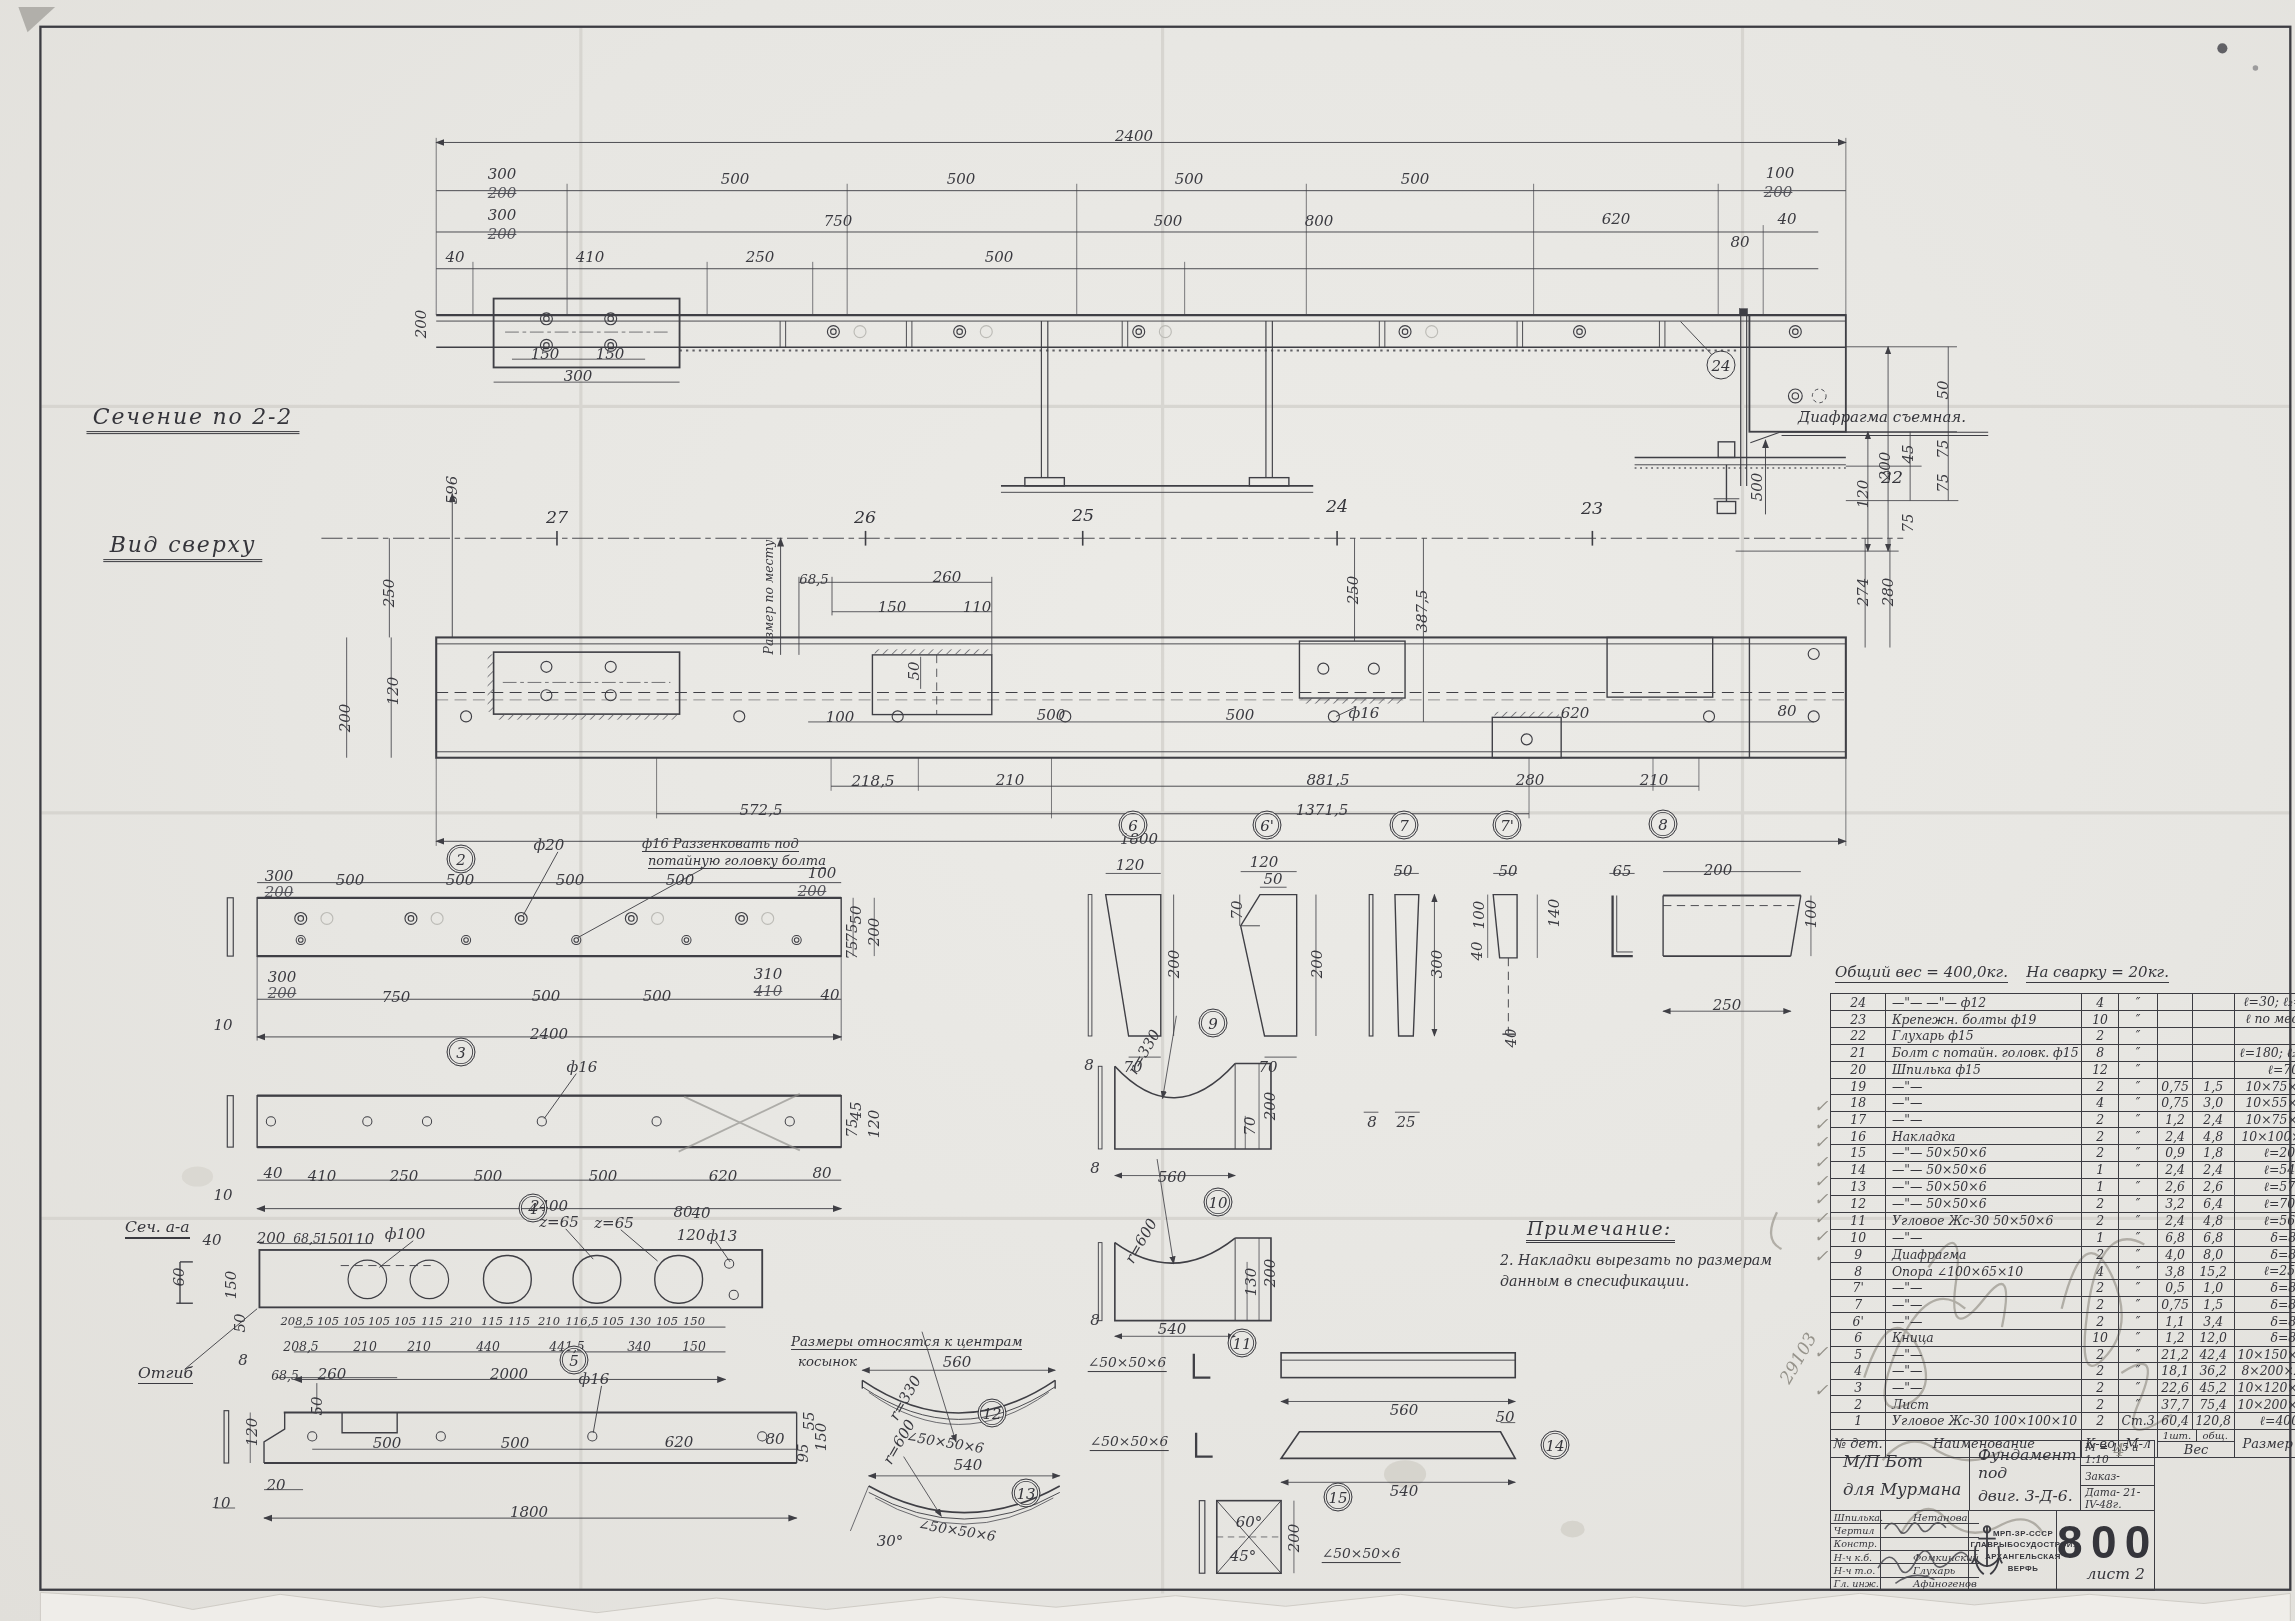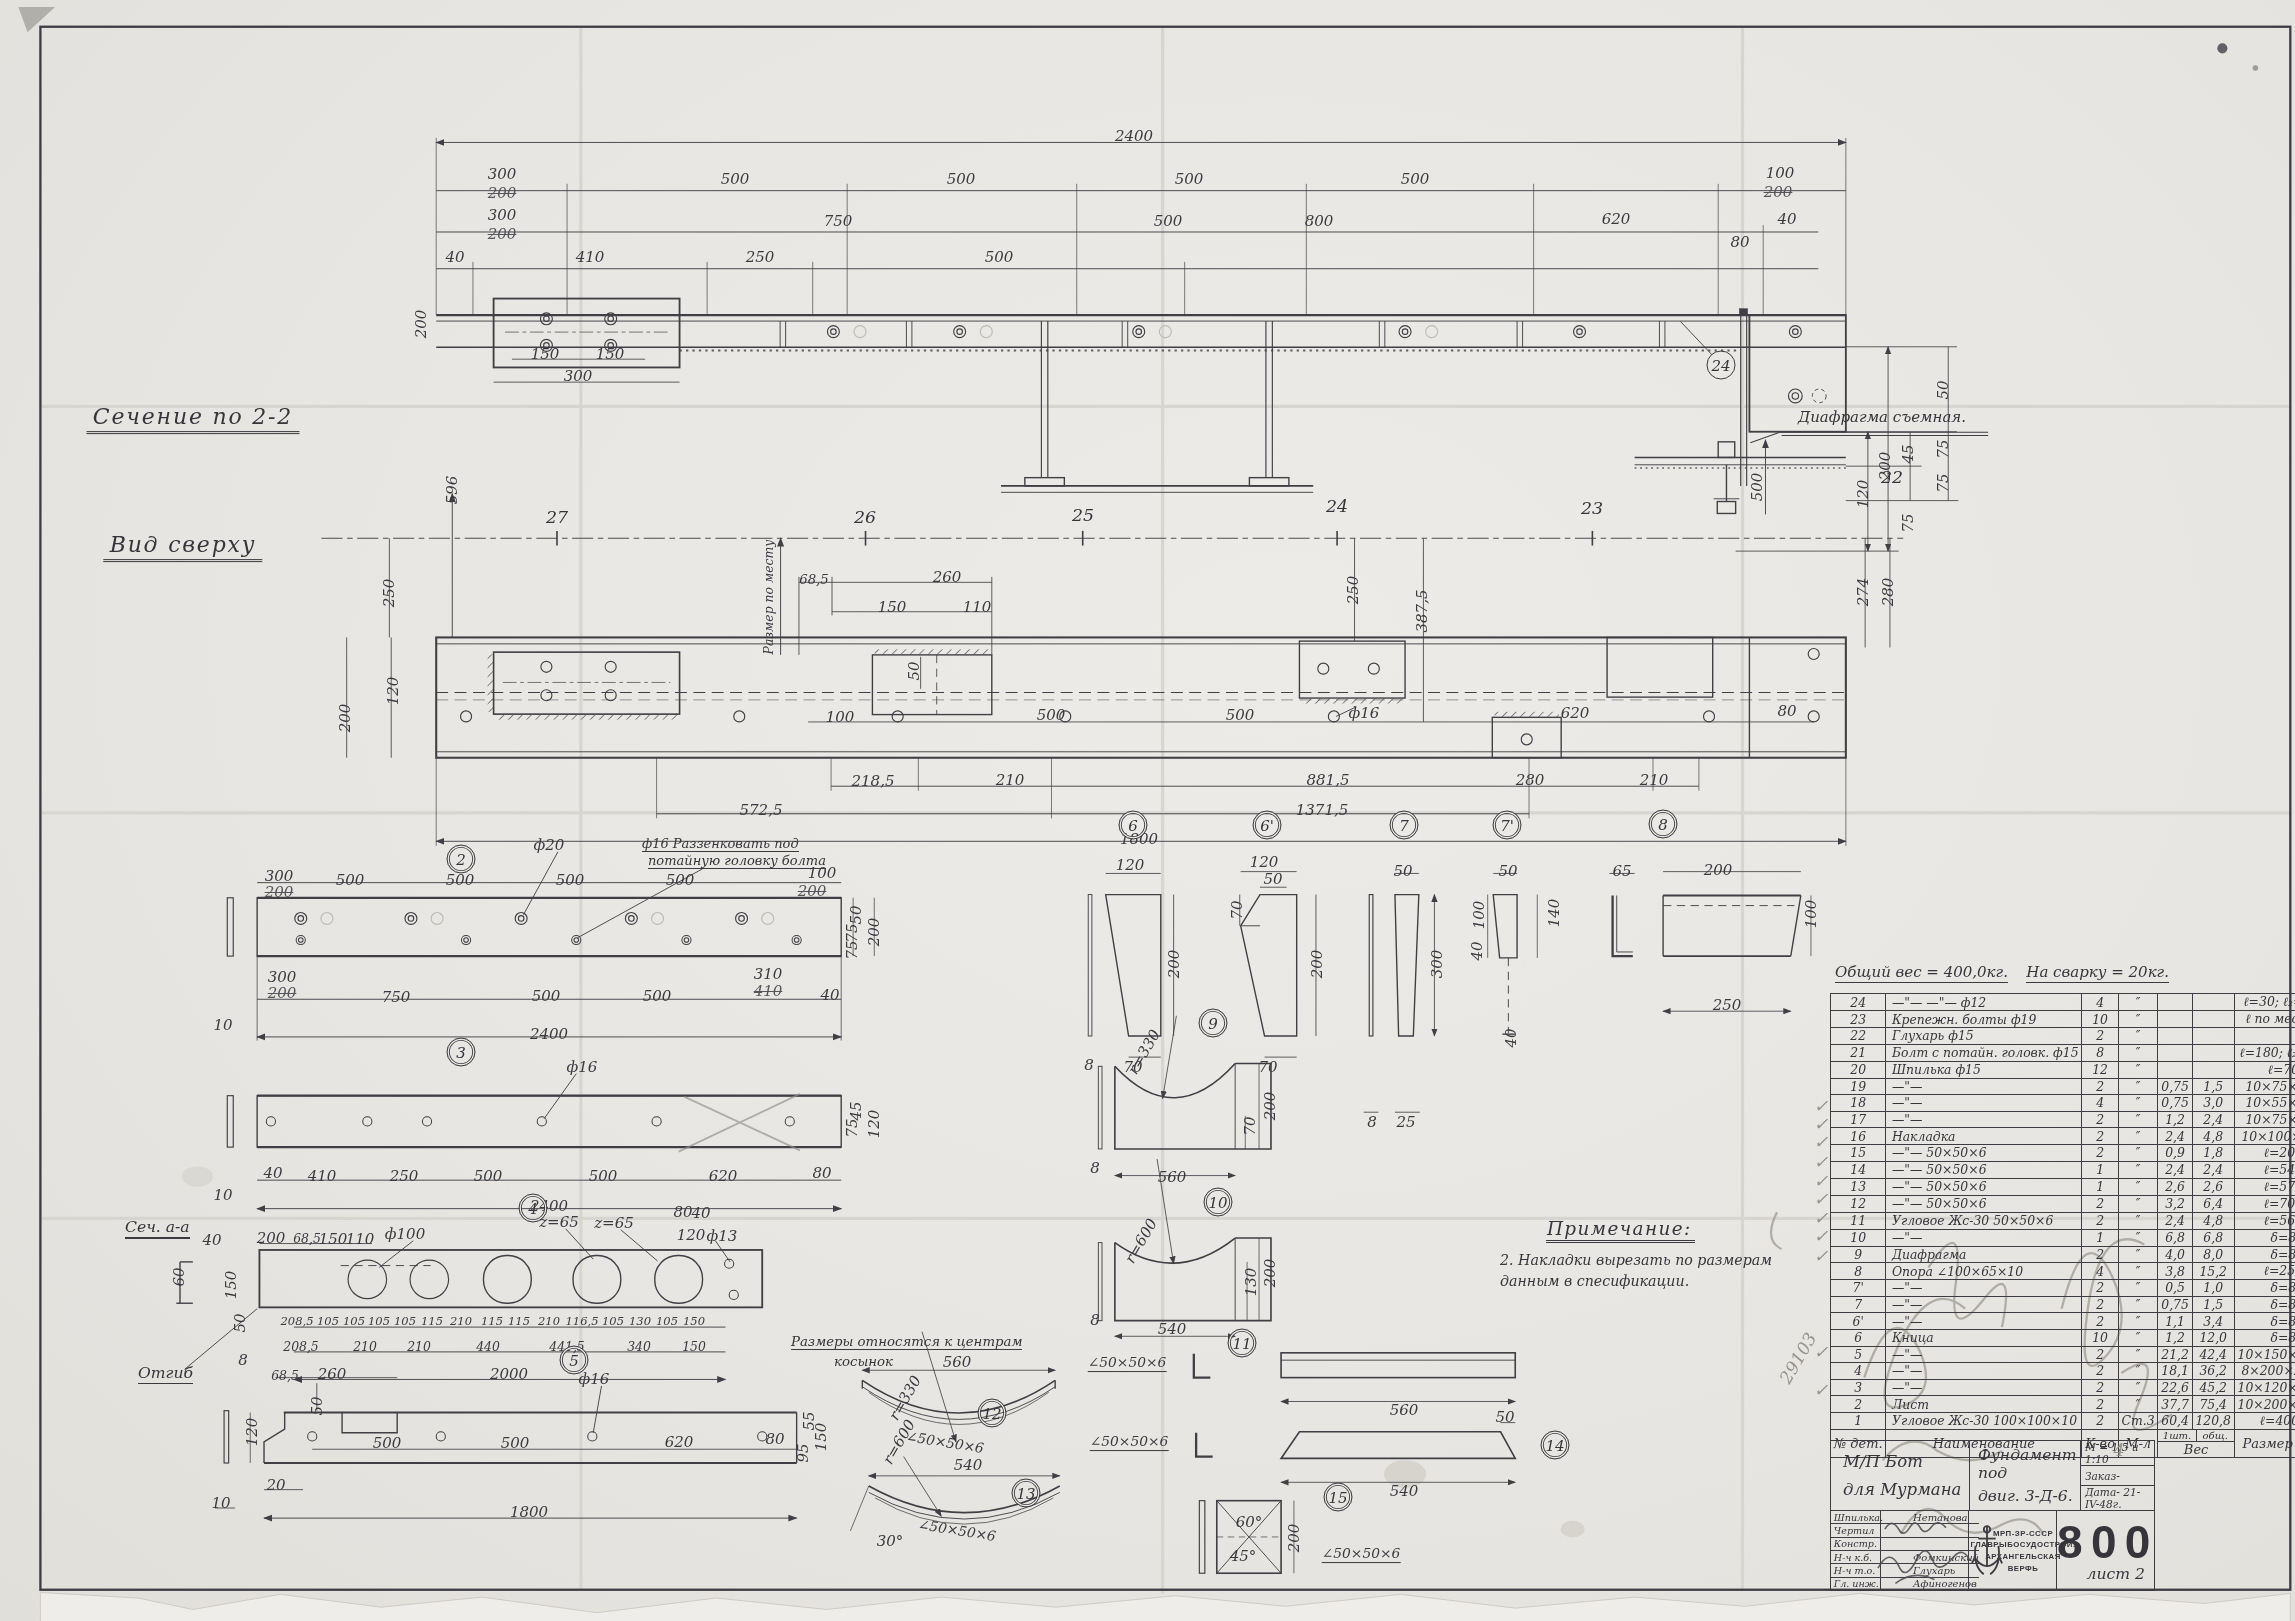--- a/index.html
+++ b/index.html
@@ -18,21 +18,21 @@
     display:flex;align-items:center;justify-content:center;font-style:italic;font-size:15px;
     transform:translate(-50%,-50%);background:transparent;color:#35353b;}
   .balloon.single{box-shadow:none;}
   .mark{position:absolute;font-style:italic;font-size:17.4px;transform:translate(-50%,-50%);}
   .htitle{position:absolute;font-style:italic;font-size:22px;letter-spacing:1.8px;
     border-bottom:3.2px double #3a3a40;padding:0 6.4px 1.8px 6.4px;transform:translate(-50%,-50%);white-space:nowrap;}
   .small-note{position:absolute;font-style:italic;font-size:13.3px;white-space:nowrap;}
   .u1{border-bottom:1.4px solid #3a3a40;}
   
   #notes{position:absolute;left:1500px;top:1218px;width:275px;font-style:italic;}
-  #notes .nt{font-size:18.4px;letter-spacing:1.4px;border-bottom:3.2px double #3a3a40;display:inline-block;padding:0 3.7px 1.4px 0.9px;margin-left:46px;}
+  #notes .nt{font-size:18.4px;letter-spacing:1.4px;border-bottom:3.2px double #3a3a40;display:inline-block;padding:0 3.7px 1.4px 0.9px;margin-left:26px;}
   #notes .nl{font-size:14.2px;line-height:1.5;margin-top:6.4px;}
   
   #spec{position:absolute;left:1830px;top:993px;width:325px;border-collapse:collapse;
     font-style:italic;font-size:12.4px;}
   #spec td{border:1.4px solid #3c3c42;padding:0 2.8px;height:15.6px;text-align:center;white-space:nowrap;overflow:hidden;}
   #spec td.nm{text-align:left;padding-left:5.5px;}
   #spec tr.hdr td{font-size:13px;height:20px;}
   #weightnote{position:absolute;left:1835px;top:963px;font-style:italic;font-size:15px;white-space:nowrap;}
   #weightnote span{border-bottom:1.4px solid #3a3a40;padding-bottom:1.4px;margin-right:18.4px;}
   
@@ -522,21 +522,21 @@
 
   <div class="small-note" style="left:1882px;top:408px;transform:translate(-50%,0);font-size:15px;">Диафрагма съемная.</div>
 
   <div class="small-note u1" style="left:642px;top:836px;font-size:13px;">ф16 Раззенковать под</div>
   <div class="small-note u1" style="left:648px;top:853px;font-size:13px;">потайную головку болта</div>
 
   <div class="small-note" style="left:125px;top:1218px;font-size:15.6px;border-bottom:2.8px double #3a3a40;padding-bottom:1.4px;">Сеч. а-а</div>
   <div class="small-note" style="left:138px;top:1364px;font-size:15.6px;border-bottom:1.4px solid #3a3a40;padding-bottom:1.4px;">Отгиб</div>
 
   <div class="small-note u1" style="left:791px;top:1334px;font-size:13.3px;">Размеры относятся к центрам</div>
-  <div class="small-note" style="left:798px;top:1354px;font-size:13.3px;margin-left:36px;">косынок</div>
+  <div class="small-note" style="left:798px;top:1354px;font-size:13.3px;">косынок</div>
 
   <div id="weightnote">
     <span>Общий вес = 400,0кг.</span><span>На сварку = 20кг.</span>
   </div>
 
   <div id="notes">
     <div class="nt">Примечание:</div>
     <div class="nl">2. Накладки вырезать по размерам данным в спесификации.</div>
   </div>
 

